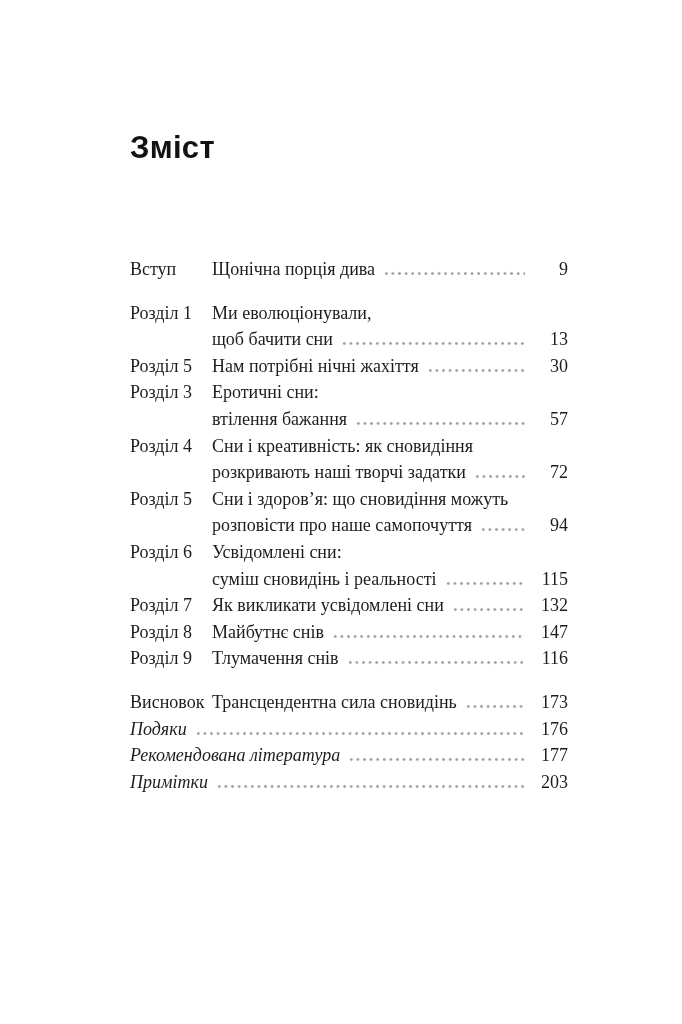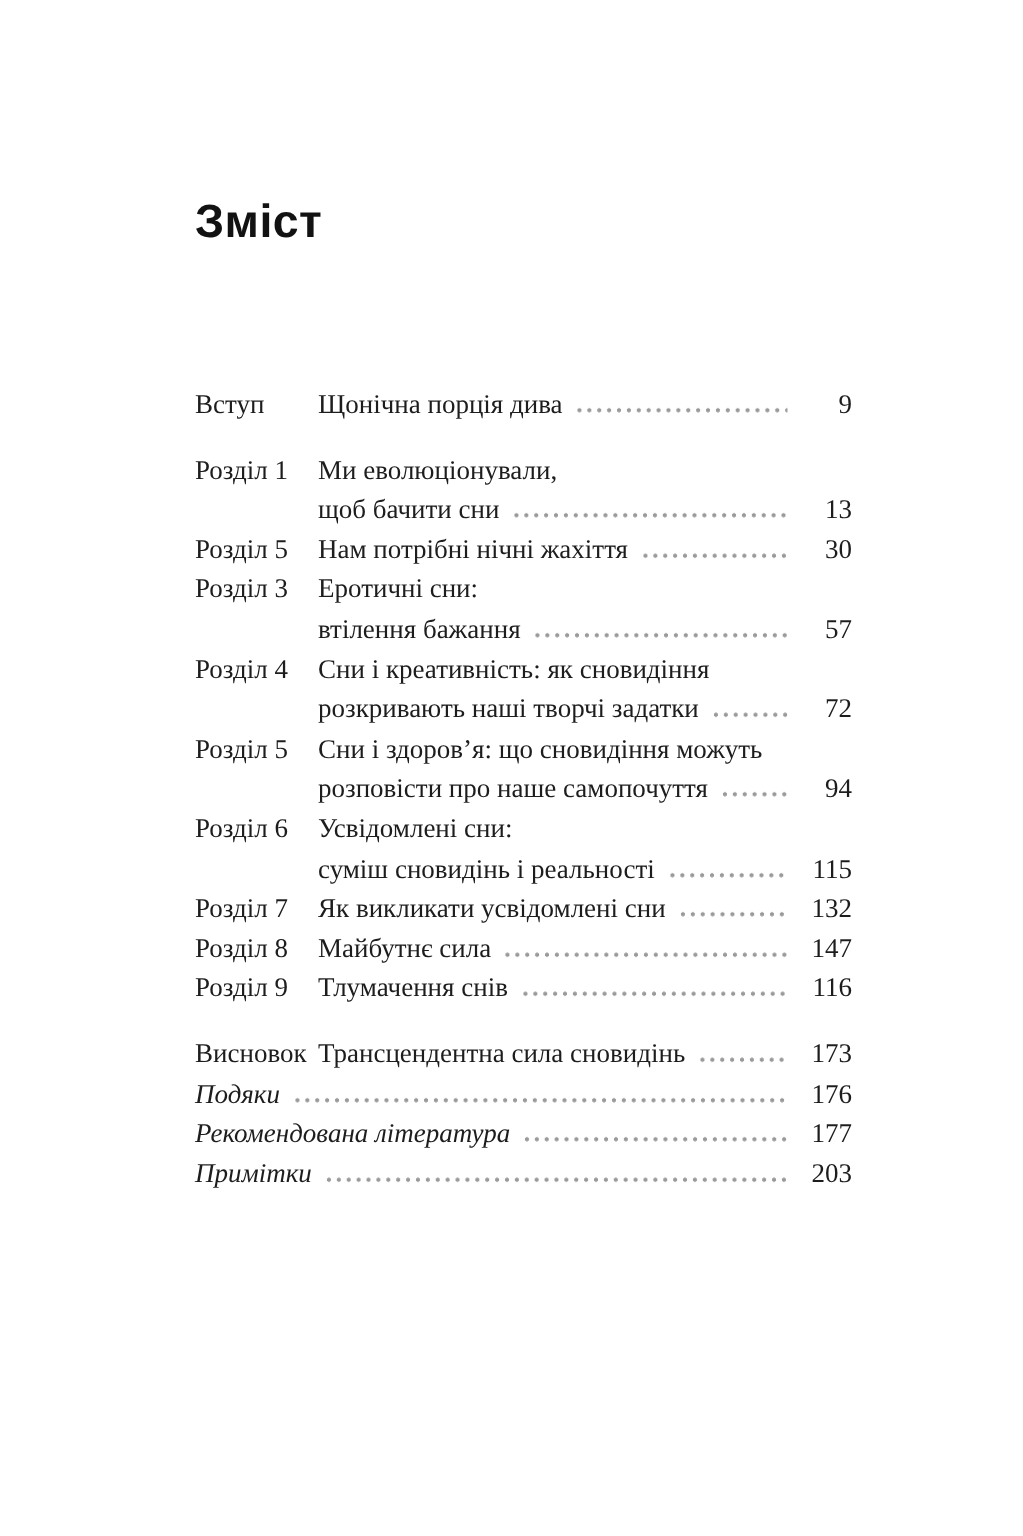--- a/index.html
+++ b/index.html
@@ -184,21 +184,21 @@
           <span class="leader"></span>
         </span>
       </span>
       <span class="page-num">132</span>
     </div>
 
     <div class="row">
       <span class="label">Розділ 8</span>
       <span class="titlecol">
         <span class="line-last">
-          <span class="text">Майбутнє сила</span>
+          <span class="text">Майбутнє снів</span>
           <span class="leader"></span>
         </span>
       </span>
       <span class="page-num">147</span>
     </div>
 
     <div class="row">
       <span class="label">Розділ 9</span>
       <span class="titlecol">
         <span class="line-last">

